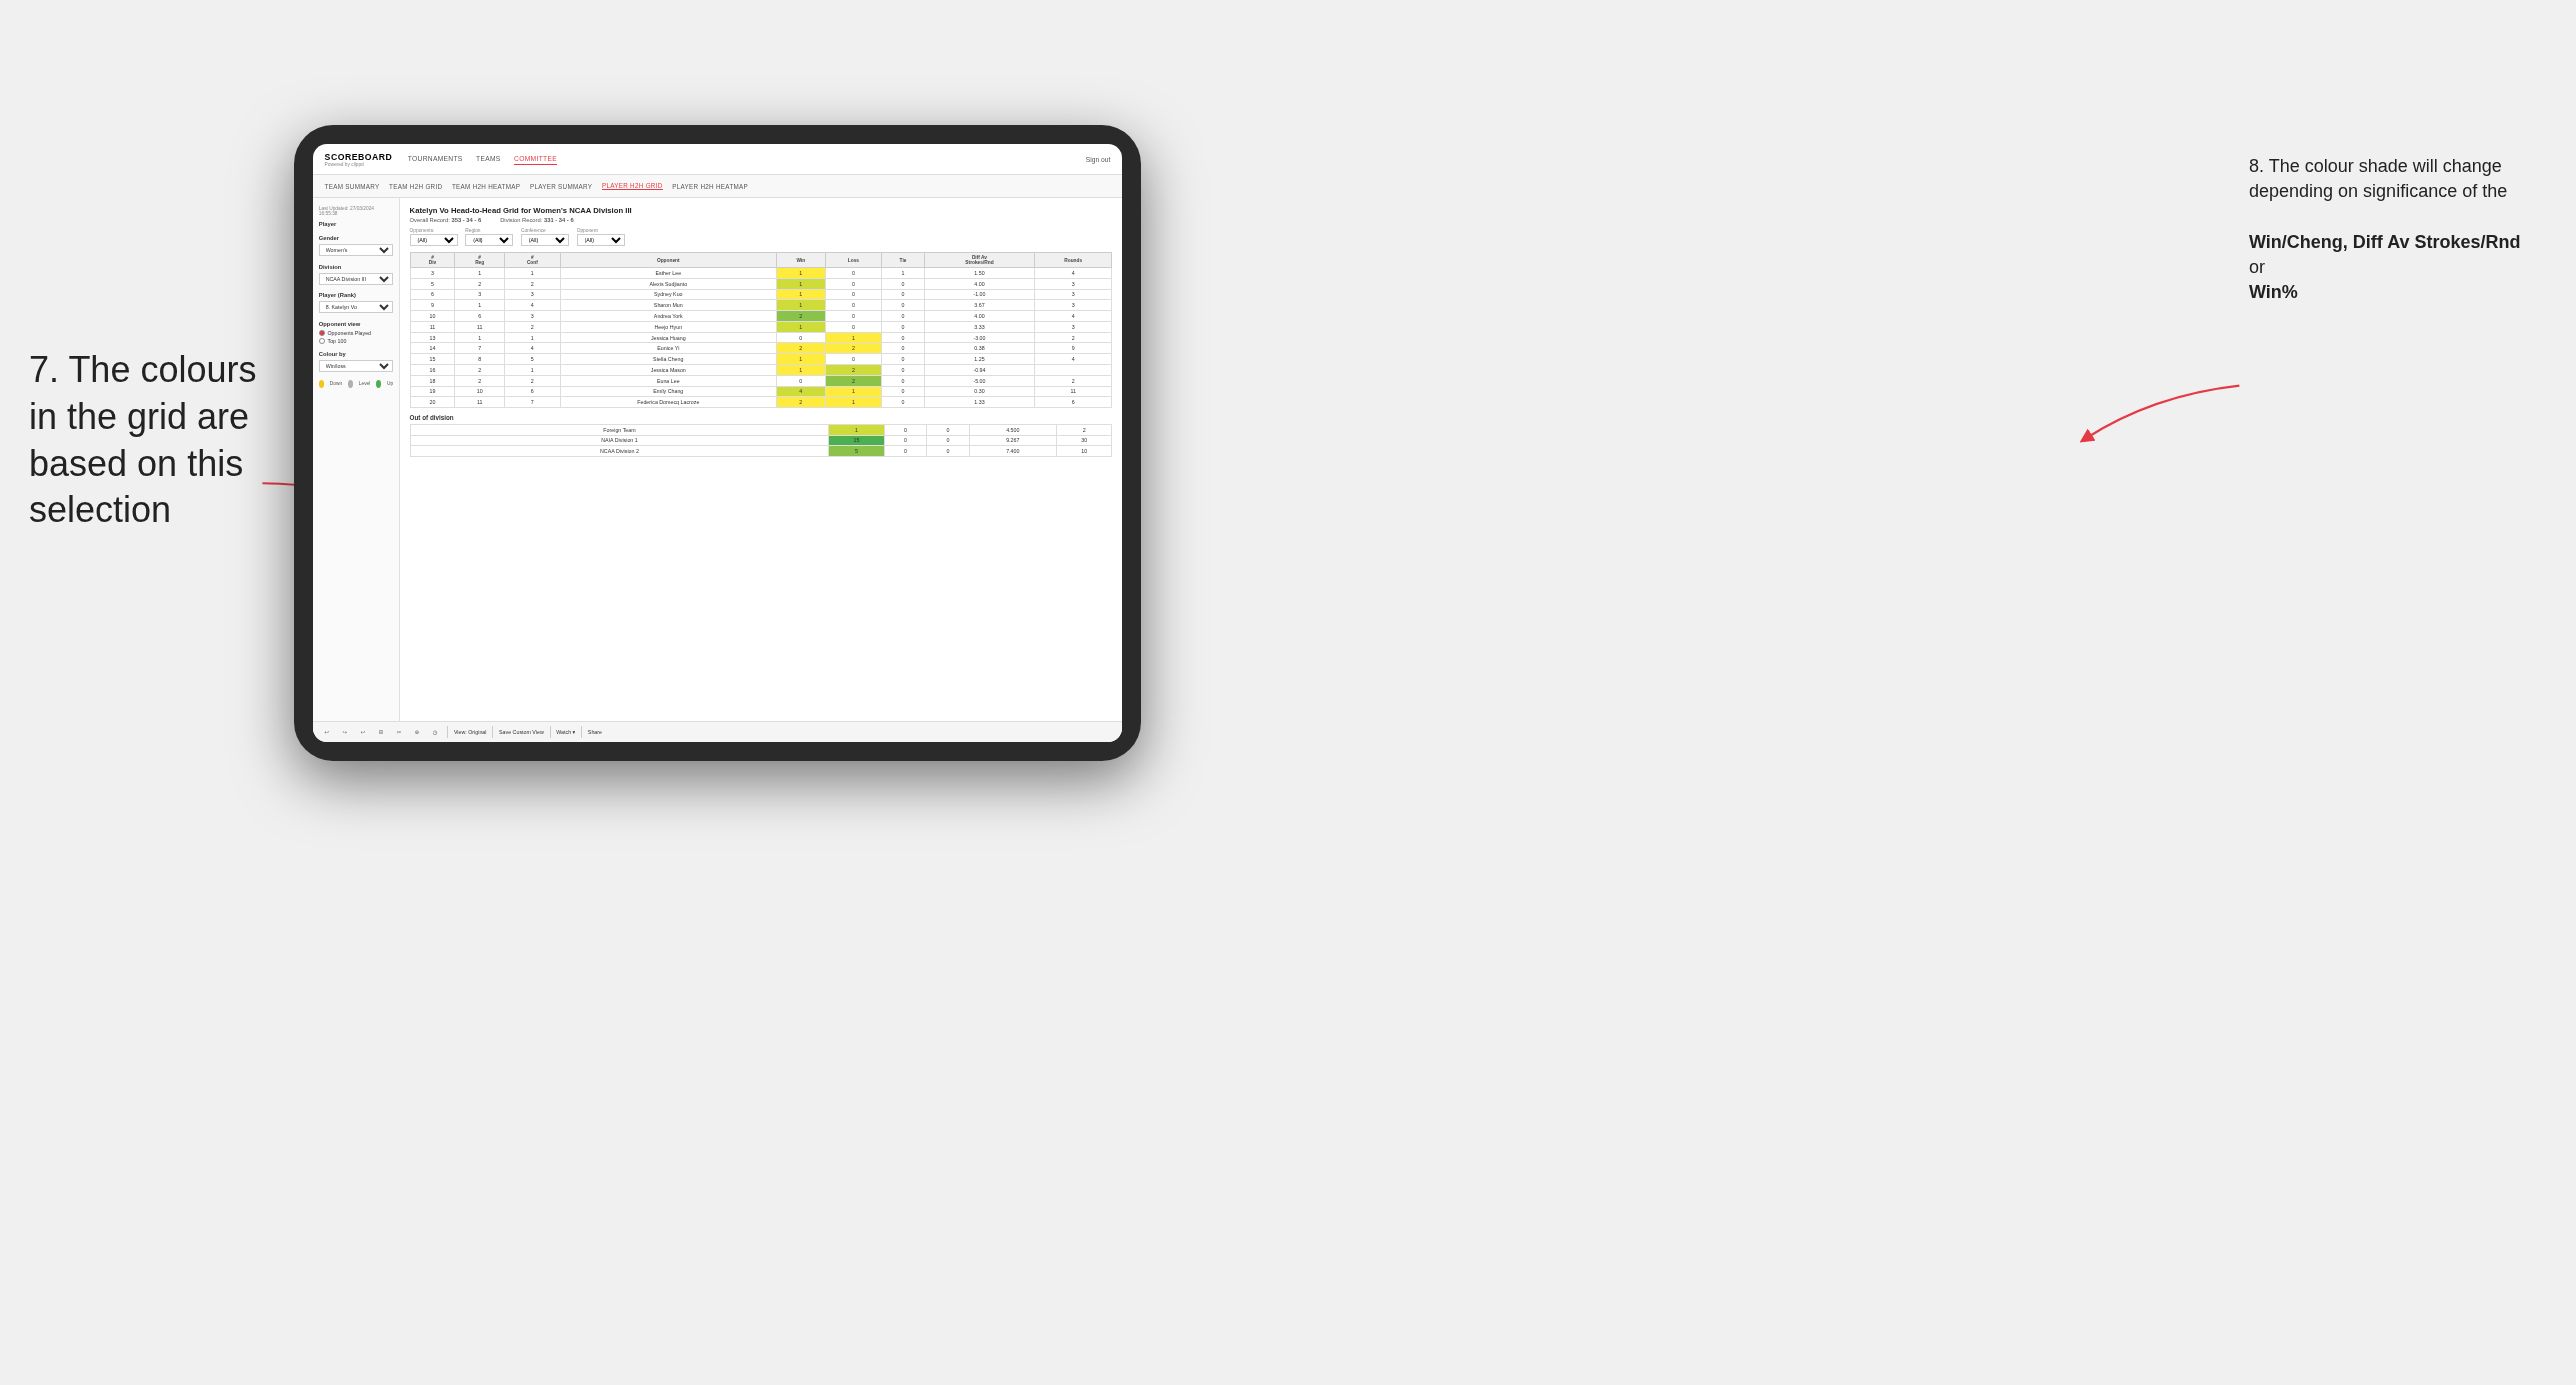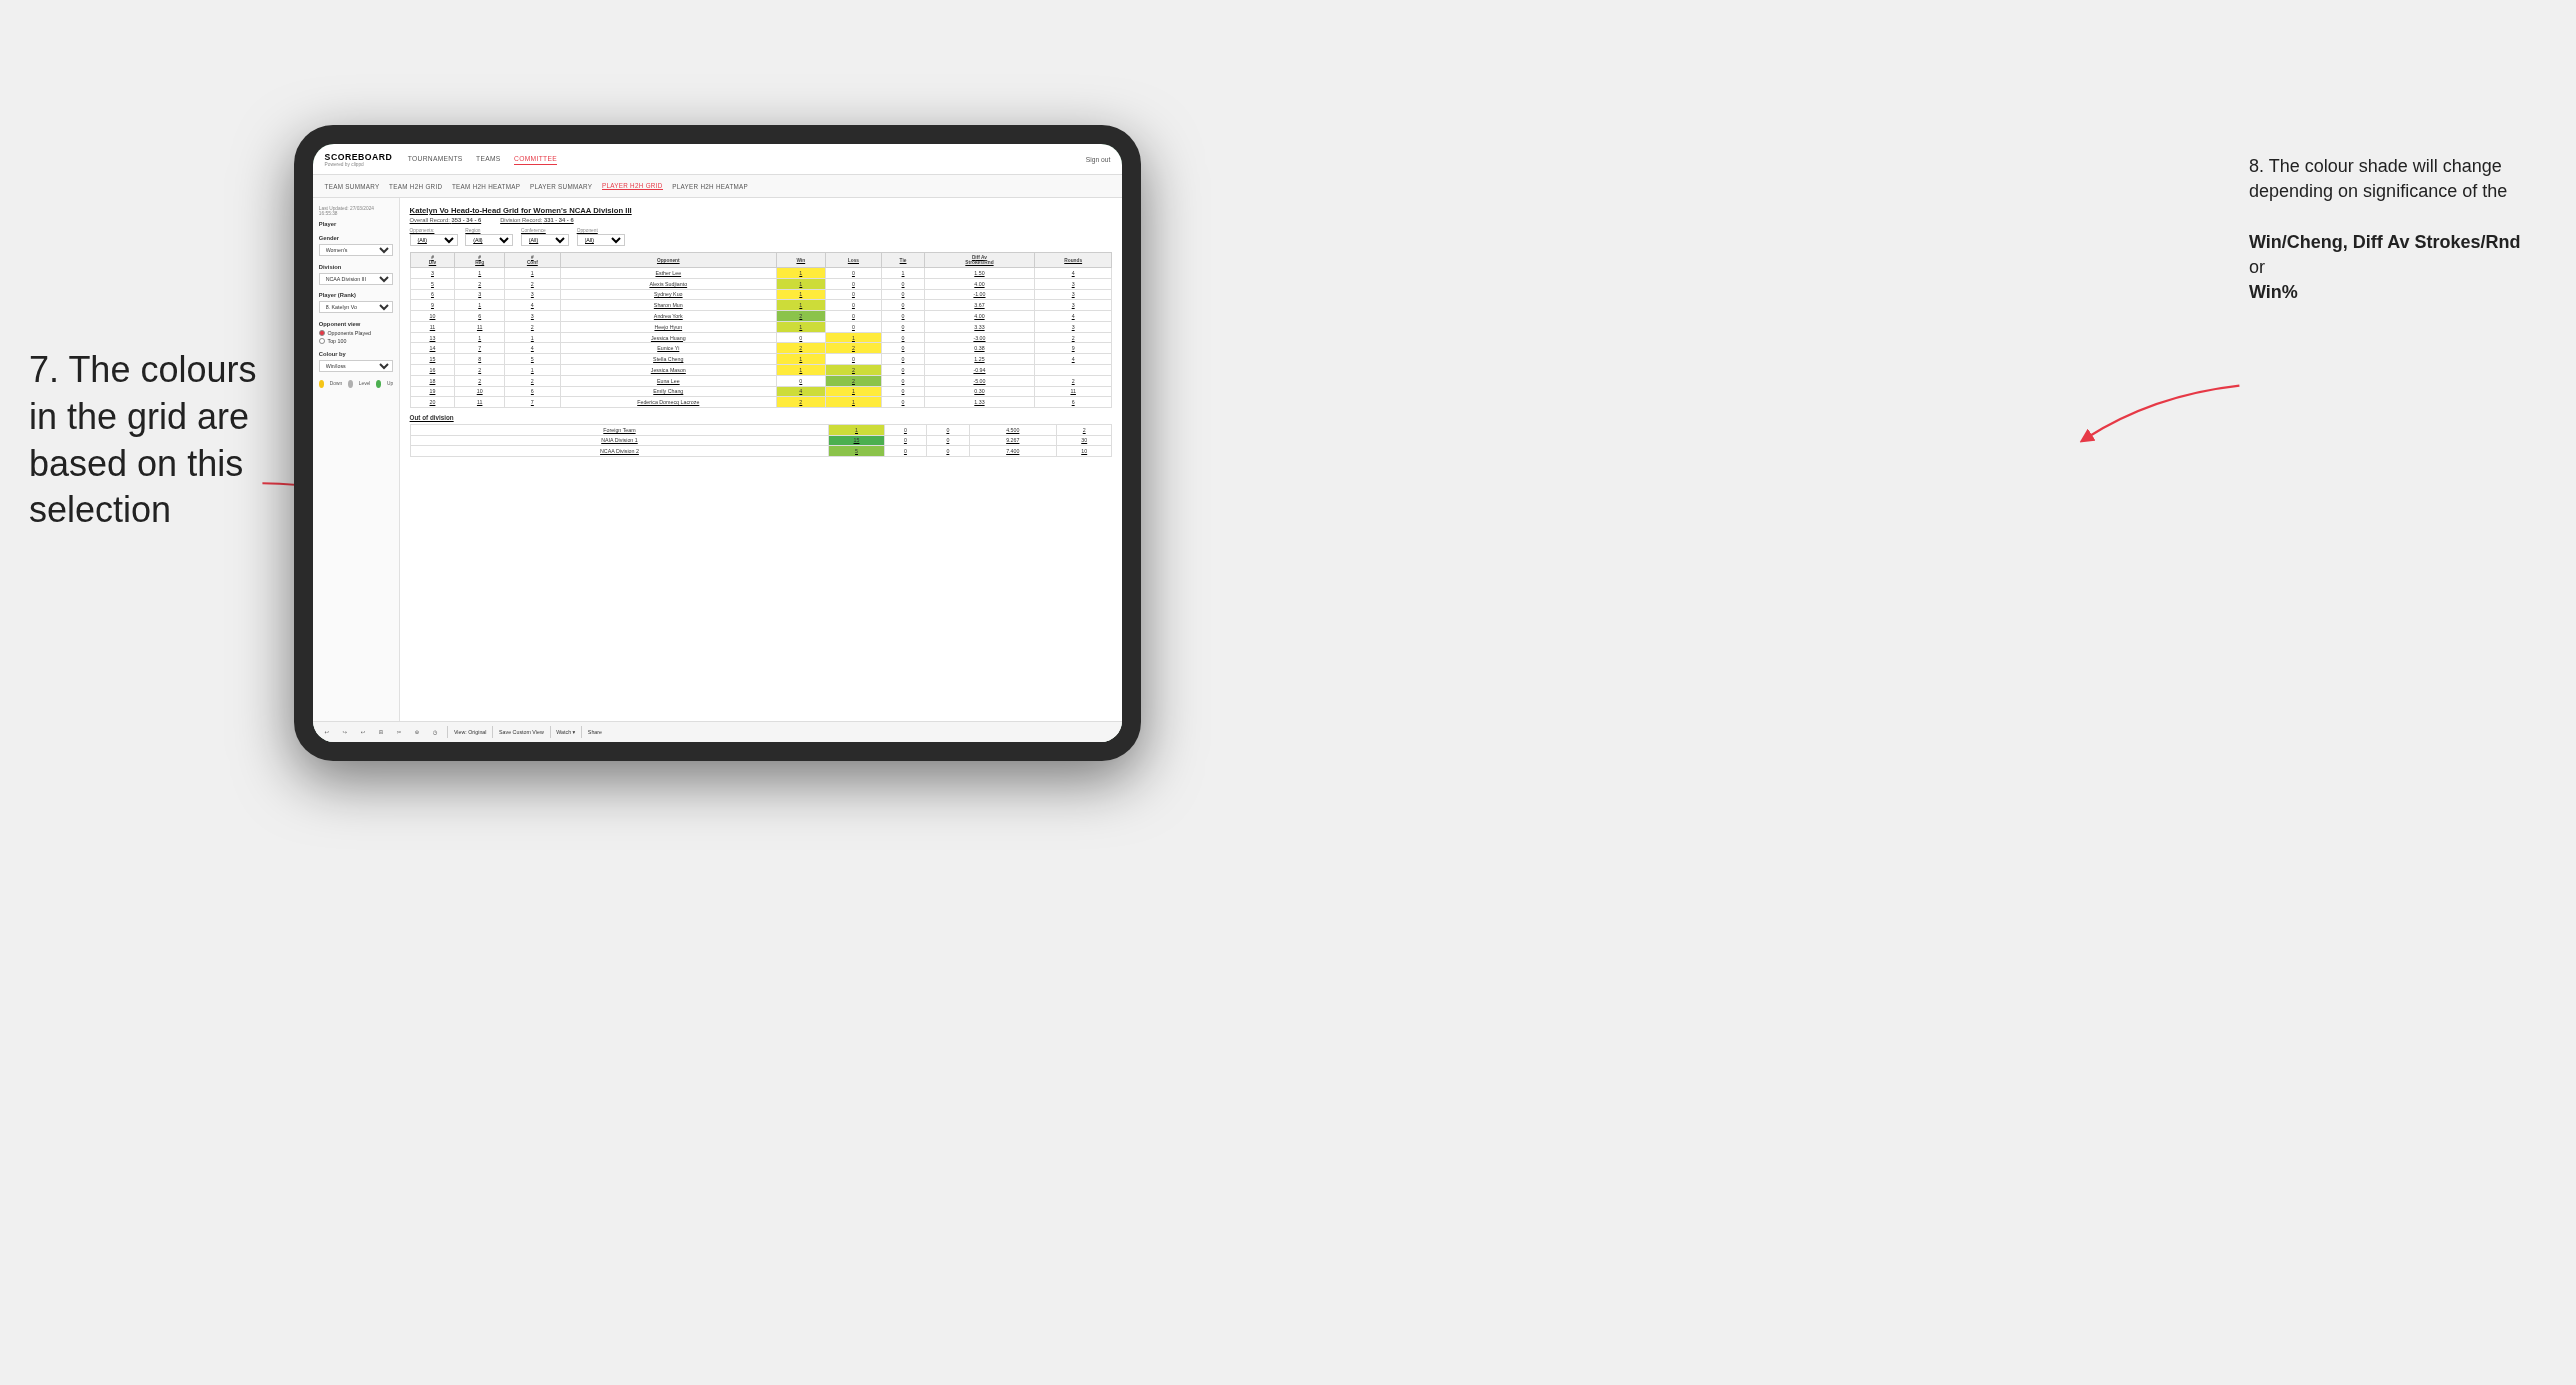--- a/index.html
+++ b/index.html
@@ -21,21 +21,21 @@
       height: 636px;
       background: #2a2a2a;
       border-radius: 39px;
       box-shadow: 0 19px 58px rgba(0,0,0,0.5);
       padding: 19px;
     }
     .tablet-screen {
       width: 100%;
       height: 100%;
       background: #14532d;
-      border-radius: 21px;
+      border-radius: 14px;
       overflow: hidden;
       position: relative;
     }
 
     
     .top-nav {
       background: #fff;
       border-bottom: 1px solid #ddd;
       display: flex;
       align-items: center;
@@ -185,21 +185,20 @@
       font-size: 4.8px;
       color: #555;
     }
 
     
     .right-content {
       flex: 1;
       overflow-y: auto;
       padding: 7.7px 9.6px;
       background: #fff;
-      text-decoration: underline;
     }
 
     
     .grid-title {
       font-size: 7.7px;
       font-weight: bold;
       color: #222;
       margin-bottom: 1.9px;
     }
     .grid-subtitle {

